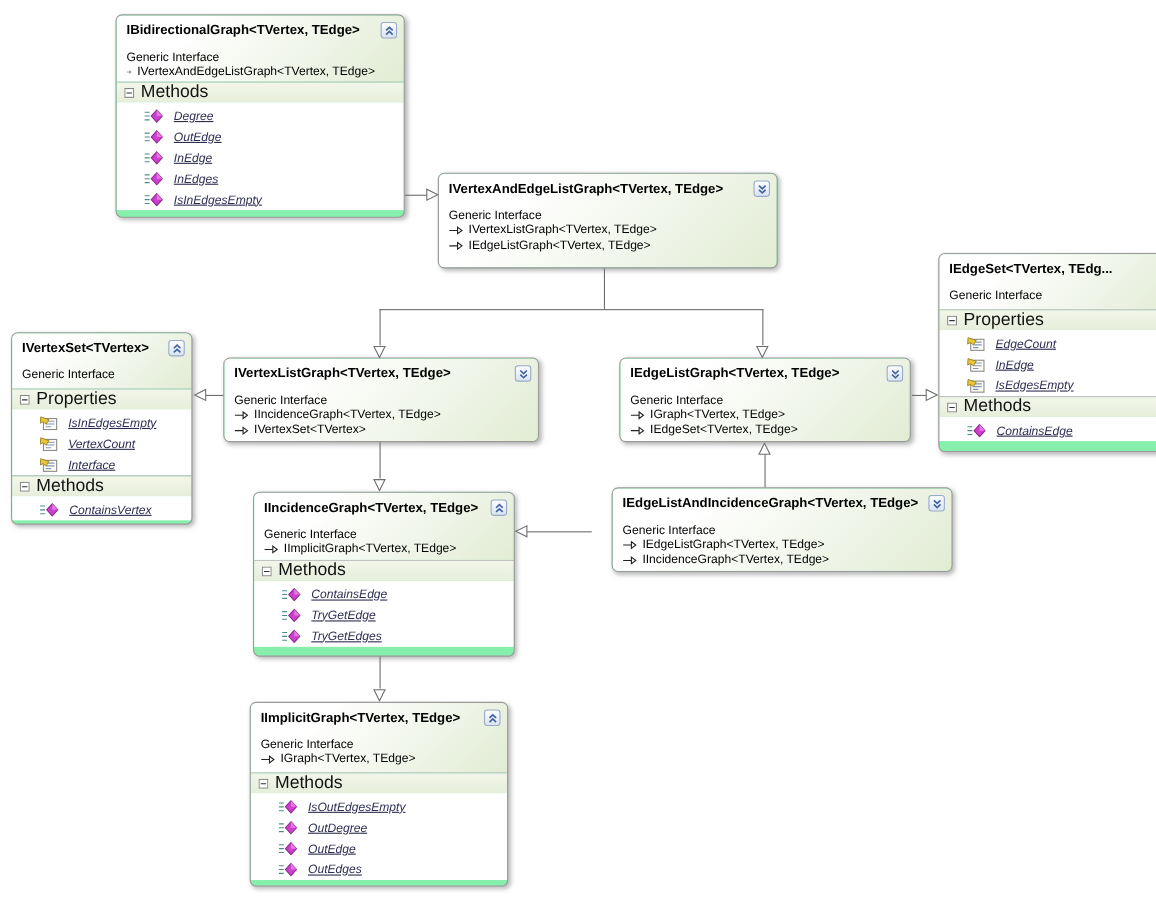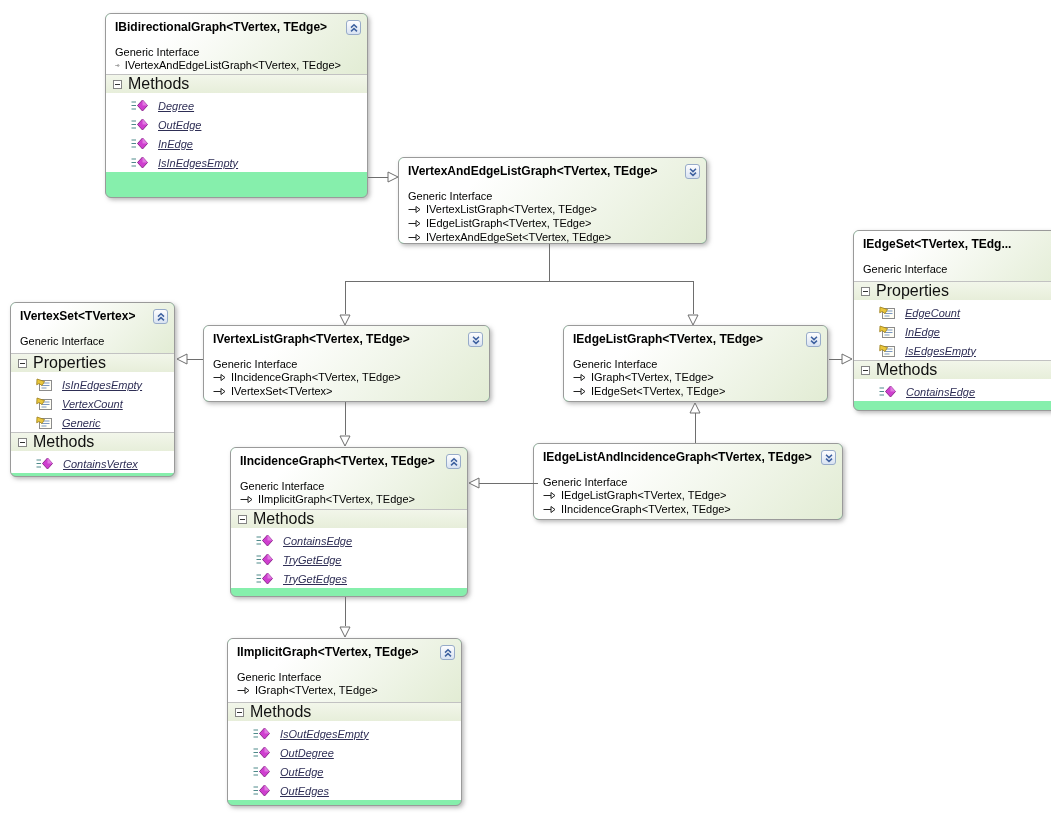--- a/index.html
+++ b/index.html
@@ -92,20 +92,30 @@
         <span>InEdge</span>
       </div>
       <div class="member">
         <svg width="18" height="13" viewBox="0 0 18 13">
             <line x1="0.5" y1="3" x2="5" y2="3" stroke="#4f8a8a"></line>
             <line x1="0.5" y1="6.5" x2="5" y2="6.5" stroke="#4f8a8a"></line>
             <line x1="0.5" y1="10" x2="5" y2="10" stroke="#4f8a8a"></line>
             <polygon points="11.5,1 16.5,6.5 11.5,12 6.5,6.5" fill="#cf3ecf" stroke="#8e2a8e"></polygon>
             <polygon points="11.5,1 16.5,6.5 11.5,6.5" fill="#e07ae0"></polygon>
           </svg>
+        <span>InEdges</span>
+      </div>
+      <div class="member">
+        <svg width="18" height="13" viewBox="0 0 18 13">
+            <line x1="0.5" y1="3" x2="5" y2="3" stroke="#4f8a8a"></line>
+            <line x1="0.5" y1="6.5" x2="5" y2="6.5" stroke="#4f8a8a"></line>
+            <line x1="0.5" y1="10" x2="5" y2="10" stroke="#4f8a8a"></line>
+            <polygon points="11.5,1 16.5,6.5 11.5,12 6.5,6.5" fill="#cf3ecf" stroke="#8e2a8e"></polygon>
+            <polygon points="11.5,1 16.5,6.5 11.5,6.5" fill="#e07ae0"></polygon>
+          </svg>
         <span>IsInEdgesEmpty</span>
       </div>
     </div>
   </div>
 
   <div class="box collapsed" style="left:398px;top:157px;width:309px;height:87px;">
     <div class="hdr">
       <div class="title">IVertexAndEdgeListGraph&lt;TVertex, TEdge&gt;</div>
       <div class="kind">Generic Interface</div>
       <div class="inh">
@@ -114,27 +124,20 @@
             <polygon points="8,1.5 12,4.5 8,7.5" fill="none" stroke="#222"></polygon>
           </svg>
         <span>IVertexListGraph&lt;TVertex, TEdge&gt;</span>
       </div>
       <div class="inh">
         <svg width="13" height="9" viewBox="0 0 13 9">
             <line x1="0.5" y1="4.5" x2="8" y2="4.5" stroke="#222"></line>
             <polygon points="8,1.5 12,4.5 8,7.5" fill="none" stroke="#222"></polygon>
           </svg>
         <span>IEdgeListGraph&lt;TVertex, TEdge&gt;</span>
-      </div>
-      <div class="inh">
-        <svg width="13" height="9" viewBox="0 0 13 9">
-            <line x1="0.5" y1="4.5" x2="8" y2="4.5" stroke="#222"></line>
-            <polygon points="8,1.5 12,4.5 8,7.5" fill="none" stroke="#222"></polygon>
-          </svg>
-        <span>IVertexAndEdgeSet&lt;TVertex, TEdge&gt;</span>
       </div>
       <button class="chev">
         <svg width="10" height="10" viewBox="0 0 10 10" fill="none" stroke="#3f62a0" stroke-width="1.5">
             <polyline points="2,1.8 5,4.6 8,1.8"></polyline>
             <polyline points="2,5.6 5,8.4 8,5.6"></polyline>
           </svg>
       </button>
     </div>
   </div>
 
@@ -249,21 +252,21 @@
         <span>VertexCount</span>
       </div>
       <div class="member">
         <svg width="17" height="14" viewBox="0 0 17 14">
             <rect x="3.5" y="2.5" width="12" height="10" fill="#fffef5" stroke="#8b8b8b"></rect>
             <line x1="5.5" y1="5" x2="13.5" y2="5" stroke="#7a97c2"></line>
             <line x1="5.5" y1="7.5" x2="13.5" y2="7.5" stroke="#7a97c2"></line>
             <line x1="5.5" y1="10" x2="10.5" y2="10" stroke="#7a97c2"></line>
             <path d="M1,1 L8.5,3.5 L6,7.5 L3,5.5 L0.7,6.8 Z" fill="#e9c63b" stroke="#9c7f1c" stroke-width="0.8"></path>
           </svg>
-        <span>Generic</span>
+        <span>Interface</span>
       </div>
     </div>
     <div class="comp-hdr">
       <svg width="9" height="9" viewBox="0 0 9 9">
           <rect x="0.5" y="0.5" width="8" height="8" fill="#fff" stroke="#848484"></rect>
           <line x1="2" y1="4.5" x2="7" y2="4.5" stroke="#333"></line>
         </svg>
       <span>Methods</span>
     </div>
     <div class="members">
@@ -386,21 +389,21 @@
             <line x1="0.5" y1="6.5" x2="5" y2="6.5" stroke="#4f8a8a"></line>
             <line x1="0.5" y1="10" x2="5" y2="10" stroke="#4f8a8a"></line>
             <polygon points="11.5,1 16.5,6.5 11.5,12 6.5,6.5" fill="#cf3ecf" stroke="#8e2a8e"></polygon>
             <polygon points="11.5,1 16.5,6.5 11.5,6.5" fill="#e07ae0"></polygon>
           </svg>
         <span>TryGetEdges</span>
       </div>
     </div>
   </div>
 
-  <div class="box collapsed" style="left:533px;top:443px;width:310px;height:77px;">
+  <div class="box collapsed" style="left:556px;top:443px;width:310px;height:77px;">
     <div class="hdr">
       <div class="title">IEdgeListAndIncidenceGraph&lt;TVertex, TEdge&gt;</div>
       <div class="kind">Generic Interface</div>
       <div class="inh">
         <svg width="13" height="9" viewBox="0 0 13 9">
             <line x1="0.5" y1="4.5" x2="8" y2="4.5" stroke="#222"></line>
             <polygon points="8,1.5 12,4.5 8,7.5" fill="none" stroke="#222"></polygon>
           </svg>
         <span>IEdgeListGraph&lt;TVertex, TEdge&gt;</span>
       </div>

